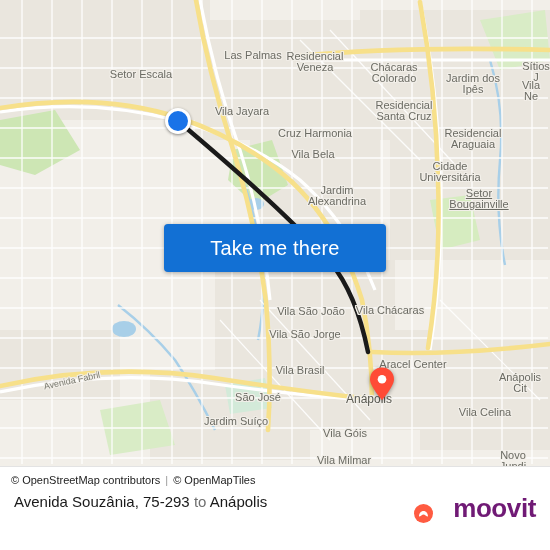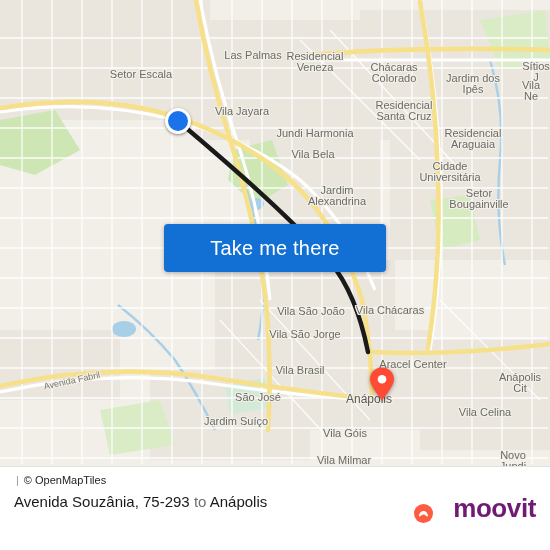--- a/index.html
+++ b/index.html
@@ -263,29 +263,29 @@
 Veneza</div>
       <div class="map-label" style="left:394px; top:73px;">Chácaras
 Colorado</div>
       <div class="map-label" style="left:473px; top:84px;">Jardim dos Ipês</div>
       <div class="map-label" style="left:536px; top:72px;">Sítios
 J</div>
       <div class="map-label" style="left:242px; top:111px;">Vila Jayara</div>
       <div class="map-label" style="left:404px; top:111px;">Residencial
 Santa Cruz</div>
       <div class="map-label" style="left:531px; top:91px;">Vila Ne</div>
-      <div class="map-label" style="left:315px; top:133px;">Jundi Harmonia</div>
+      <div class="map-label" style="left:315px; top:133px;">Cruz Harmonia</div>
       <div class="map-label" style="left:473px; top:139px;">Residencial
 Araguaia</div>
       <div class="map-label" style="left:313px; top:154px;">Vila Bela</div>
       <div class="map-label" style="left:450px; top:172px;">Cidade
 Universitária</div>
       <div class="map-label" style="left:337px; top:196px;">Jardim
 Alexandrina</div>
-      <div class="map-label" style="left:479px; top:199px;">Setor
+      <div class="map-label" style="left:479px; top:199px;text-decoration:underline;">Setor
 Bougainville</div>
       <div class="map-label" style="left:311px; top:311px;">Vila São João</div>
       <div class="map-label" style="left:390px; top:310px;">Vila Chácaras</div>
       <div class="map-label" style="left:305px; top:334px;">Vila São Jorge</div>
       <div class="map-label" style="left:300px; top:370px;">Vila Brasil</div>
       <div class="map-label" style="left:413px; top:364px;">Aracel Center</div>
       <div class="map-label" style="left:520px; top:383px;">Anápolis Cit</div>
       <div class="map-label road" style="left:72px; top:381px; transform:translate(-50%,-50%) rotate(-12deg);">Avenida Fabril</div>
       <div class="map-label" style="left:258px; top:397px;">São José</div>
       <div class="map-label big" style="left:369px; top:399px;">Anápolis</div>
@@ -302,20 +302,21 @@
       <svg width="26" height="34" viewBox="0 0 26 34">
         <path d="M13 33 C13 33 25 19.5 25 12.2 C25 5.5 19.6 0.6 13 0.6 C6.4 0.6 1 5.5 1 12.2 C1 19.5 13 33 13 33 Z" fill="#ff4b36"></path>
         <circle cx="13" cy="12.2" r="4.3" fill="#ffffff"></circle>
       </svg>
     </div>
 
     <button class="cta">Take me there</button>
   </div>
 
   <div class="attrib">
+    <a href="#">© OpenStreetMap contributors</a>
     <span class="sep">|</span>
     <a href="#">© OpenMapTiles</a>
   </div>
 
   <div class="footer">
     <div class="footer-text">
       <span>Avenida Souzânia, 75-293</span>
       <span class="to">to</span>
       <span>Anápolis</span>
     </div>

